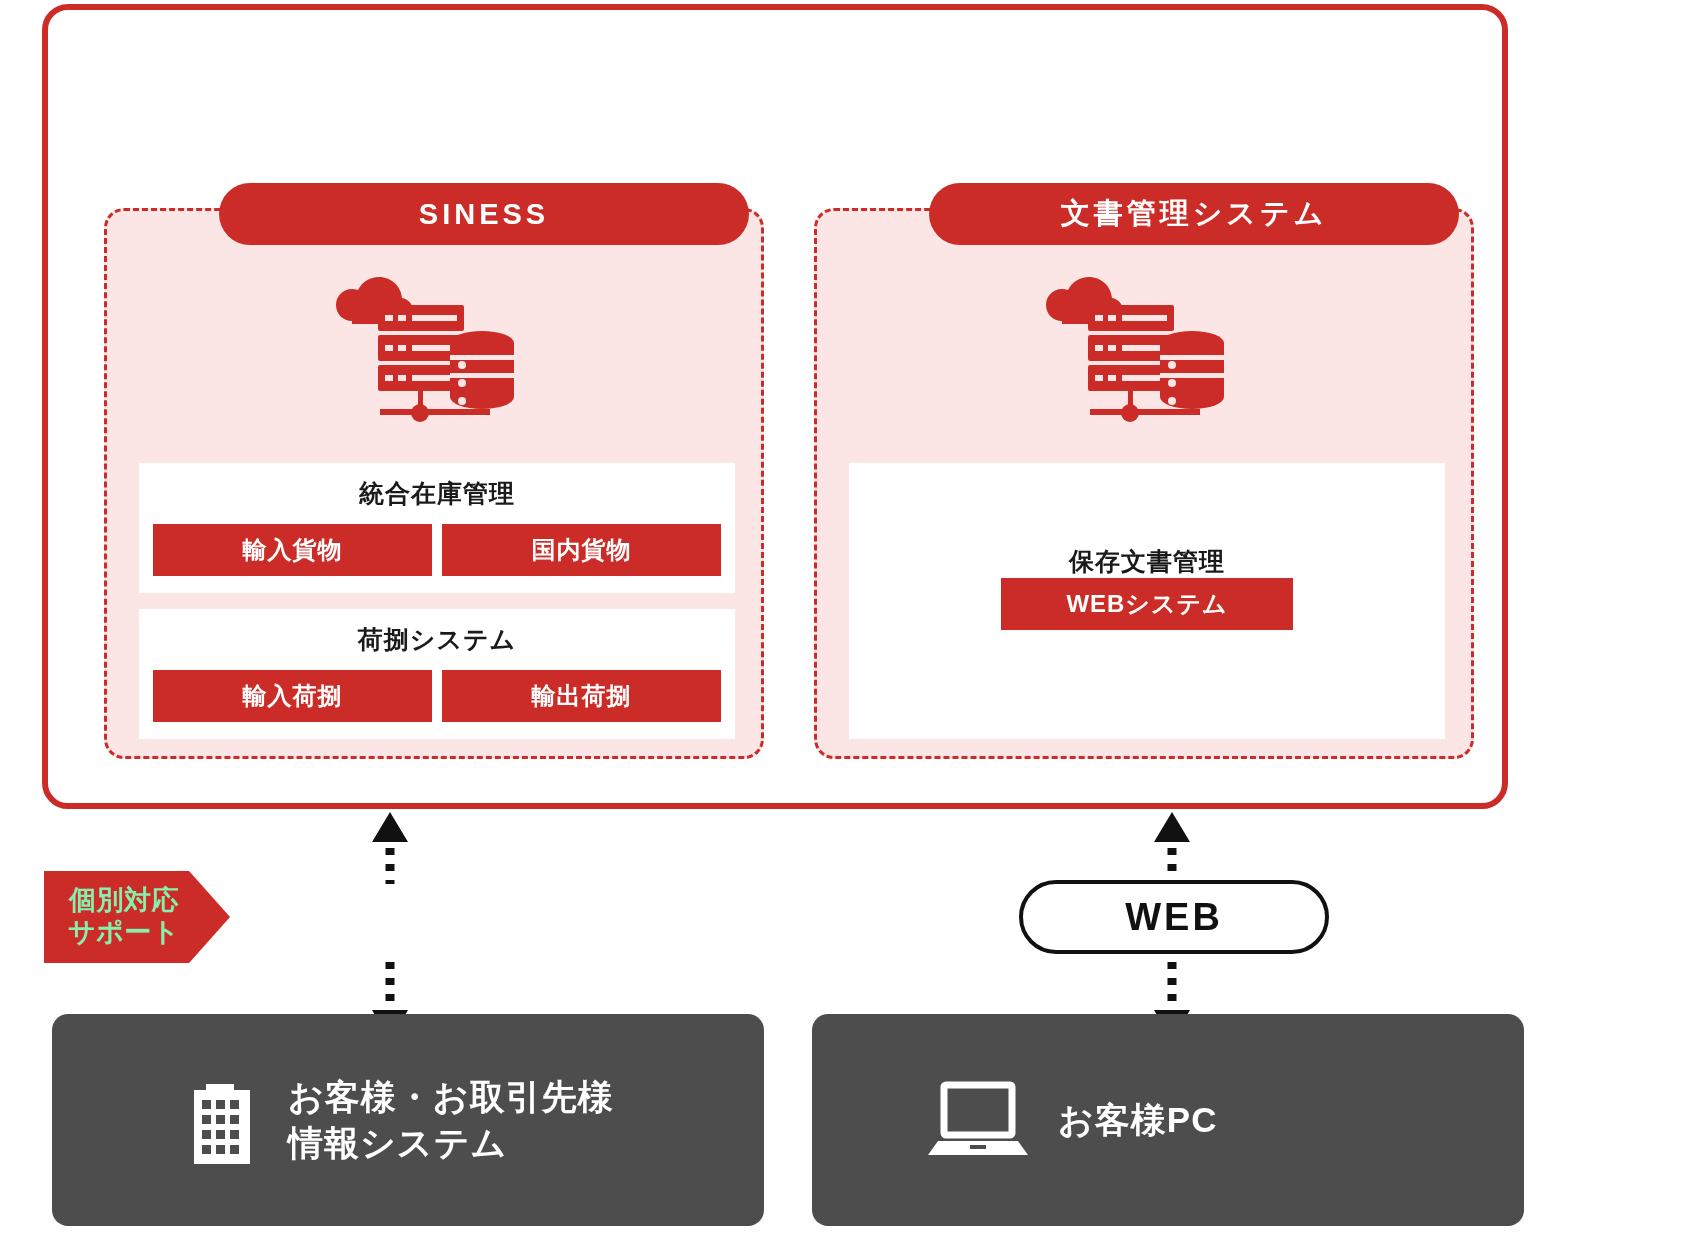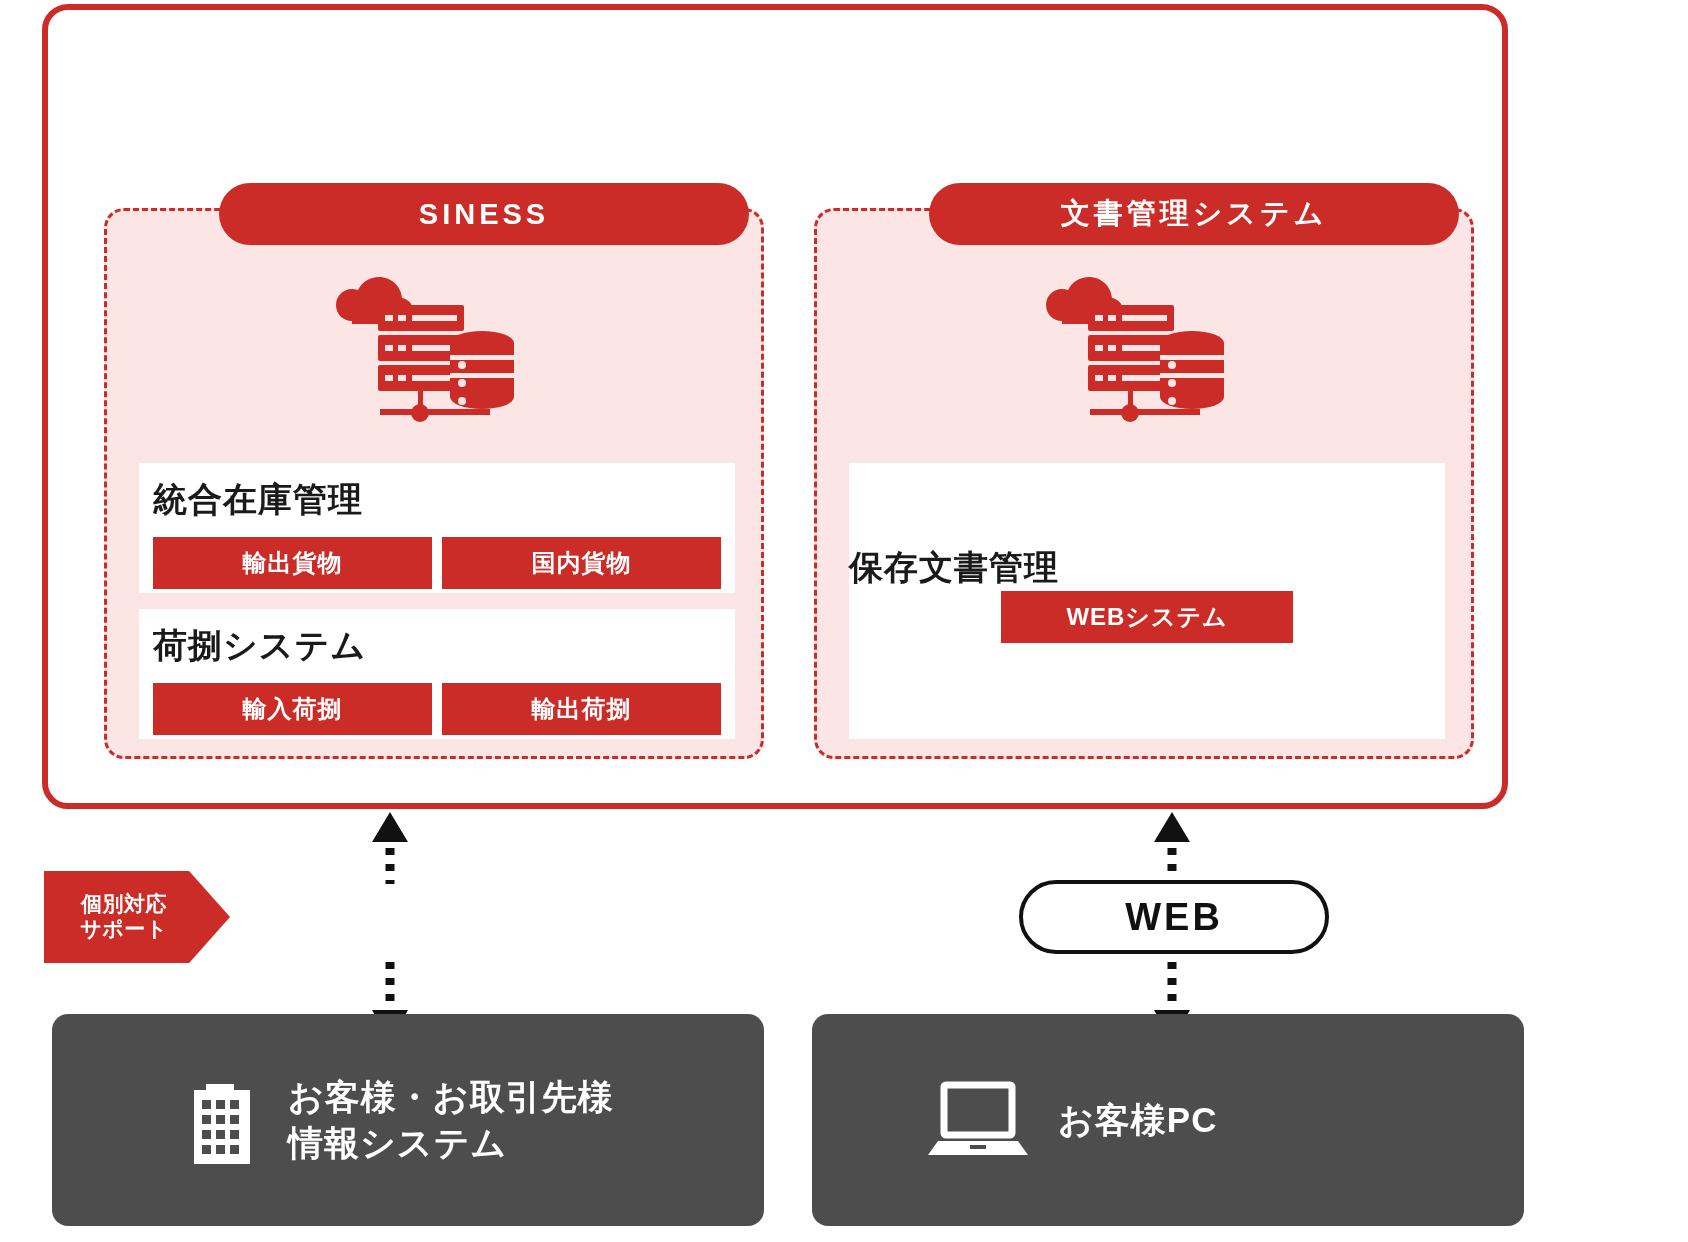--- a/index.html
+++ b/index.html
@@ -70,23 +70,23 @@
     top: 60px;
     width: 208px; height: 160px;
   }
 
   
   .inner-box {
     position: absolute;
     background: #ffffff;
   }
   .inner-title {
-    text-align: left;
+    text-align: center;
     color: #1a1a1a;
-    font-size: 34px;
+    font-size: 25px;
     font-weight: bold;
     letter-spacing: 1px;
   }
   .chip-row { display: flex; gap: 10px; }
   .chip {
     background: #cc2c27;
     color: #ffffff;
     font-size: 24px;
     font-weight: bold;
     letter-spacing: 1px;
@@ -138,21 +138,21 @@
     position: absolute;
     left: 44px; top: 871px;
     width: 186px; height: 92px;
     background: #cc2c27;
     clip-path: polygon(0 0, 78% 0, 100% 50%, 78% 100%, 0 100%);
     display: flex; flex-direction: column;
     align-items: center; justify-content: center;
     padding-right: 26px;
   }
   .support-flag-line {
-    color: #ffffff; font-size: 21px; font-weight: bold;
+    color: #86efac; font-size: 27px; font-weight: bold;
     line-height: 1.18; letter-spacing: 0.5px;
   }
 
   
   .endpoint {
     position: absolute;
     background: #4d4d4d;
     border-radius: 16px;
     display: flex; align-items: center;
   }
@@ -209,21 +209,21 @@
           </g>
           <circle cx="132" cy="94" r="4" fill="#fbe6e5"></circle>
           <circle cx="132" cy="112" r="4" fill="#fbe6e5"></circle>
           <circle cx="132" cy="130" r="4" fill="#fbe6e5"></circle>
         </g>
       </svg>
 
       <div class="inner-box box-stock">
         <div class="inner-title">統合在庫管理</div>
         <div class="chip-row">
-          <div class="chip">輸出貨物</div>
+          <div class="chip">輸入貨物</div>
           <div class="chip">国内貨物</div>
         </div>
       </div>
 
       <div class="inner-box box-cargo">
         <div class="inner-title">荷捌システム</div>
         <div class="chip-row">
           <div class="chip">輸入荷捌</div>
           <div class="chip">輸出荷捌</div>
         </div>

